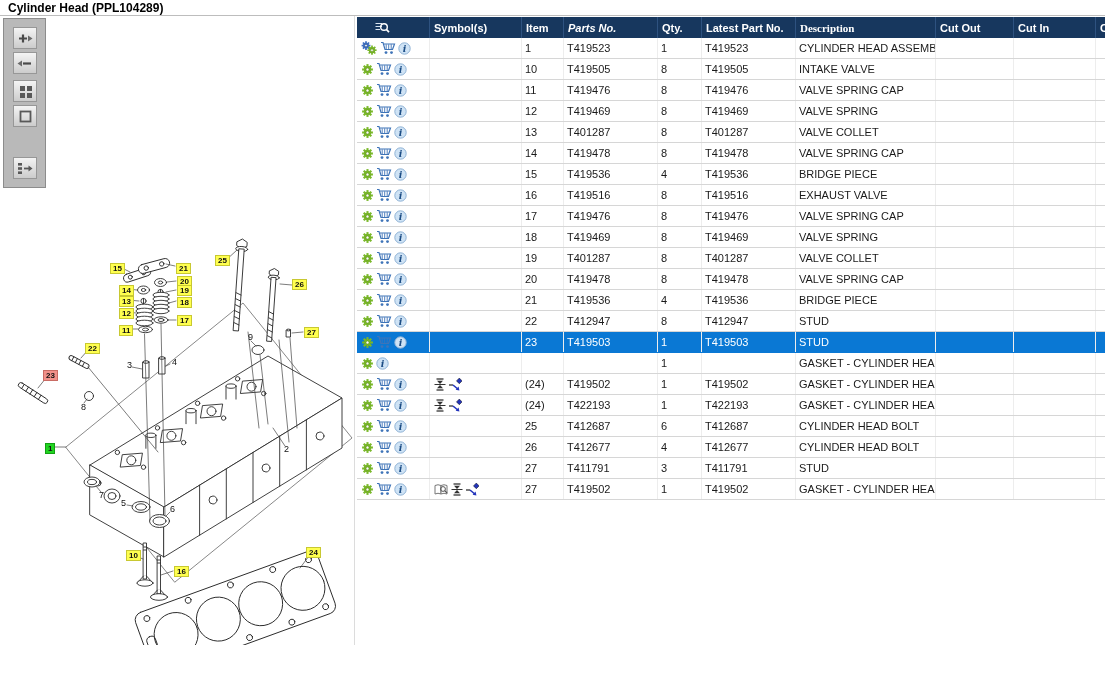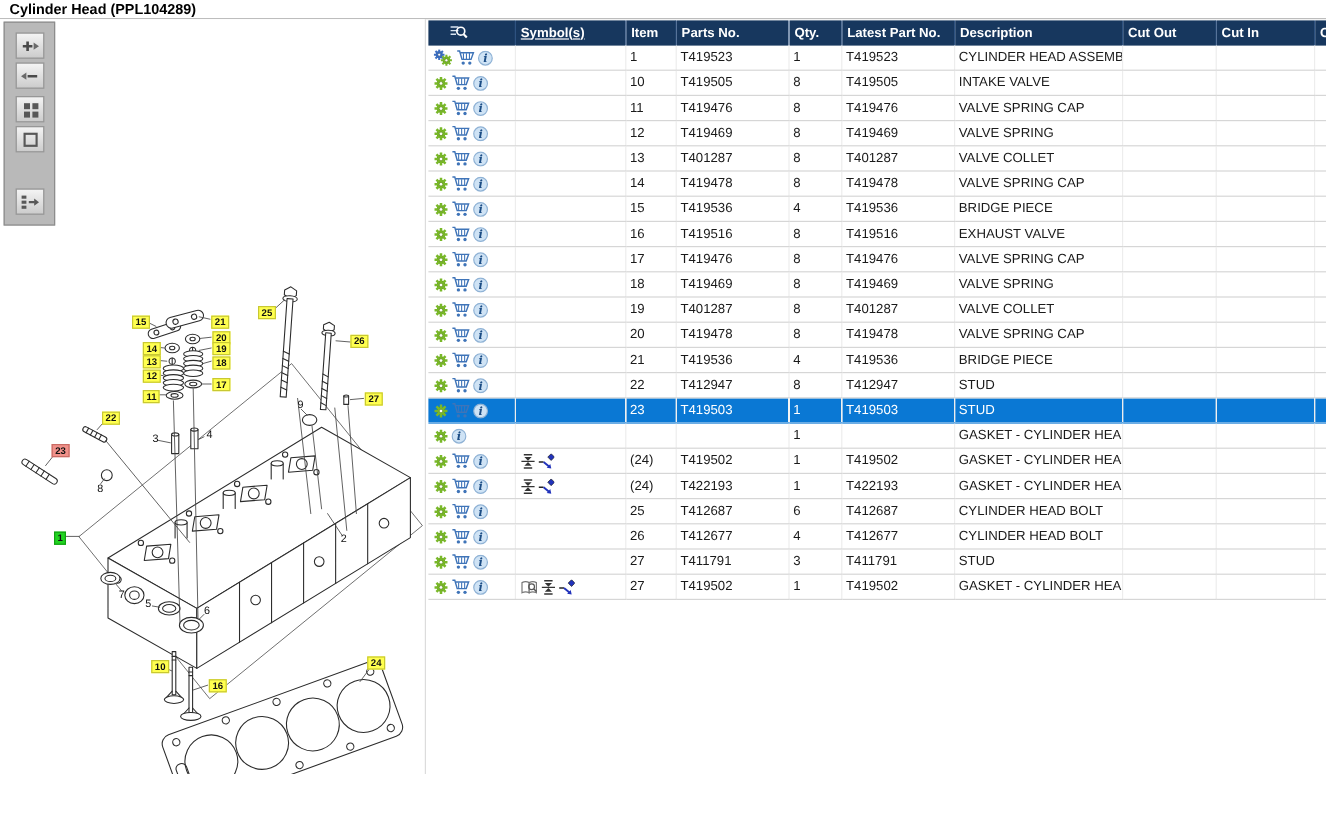--- a/index.html
+++ b/index.html
@@ -334,26 +334,26 @@
     <table class="parts-table">
       <thead>
           <tr>
             <th style="width: 64px;"><span style="display: inline-block; padding-left: 12px; vertical-align: middle;"><svg width="17" height="14" viewBox="0 0 17 14">
                   <g stroke="#d9e4f0" stroke-width="1.2" fill="none">
                     <path d="M2.5,3.5 H9 M2.5,6.5 H9 M2.5,9.5 H7"></path>
                   </g>
                   <circle cx="11" cy="7" r="3.3" fill="none" stroke="#fff" stroke-width="1.4"></circle>
                   <path d="M13.4,9.5 L16,12.2" stroke="#fff" stroke-width="1.8"></path>
                 </svg></span></th>
-            <th style="width: 83px; text-decoration: underline;">Symbol(s)</th>
+            <th style="width: 83px;">Symbol(s)</th>
             <th style="width: 33px;">Item</th>
-            <th style="width: 85px;">Parts No.</th>
+            <th style="width: 85px; font-style: italic;">Parts No.</th>
             <th style="width: 35px;">Qty.</th>
             <th style="width: 85px;">Latest Part No.</th>
-            <th style="width: 131px;">Description</th>
+            <th style="width: 131px; font-family: Liberation Serif, serif;">Description</th>
             <th style="width: 69px;">Cut Out</th>
             <th style="width: 73px;">Cut In</th>
             <th style="width: 90px;">Comment</th>
           </tr>
         </thead>
       <tbody>
           <tr>
             <td>
               <div class="icons">
                 <span>

